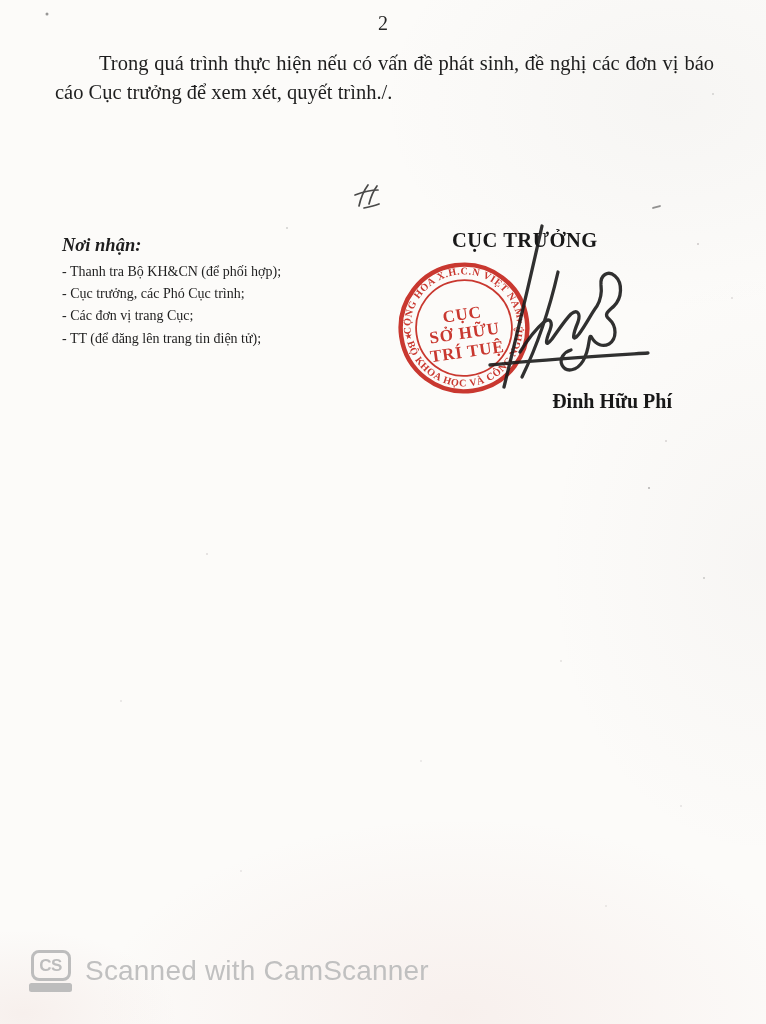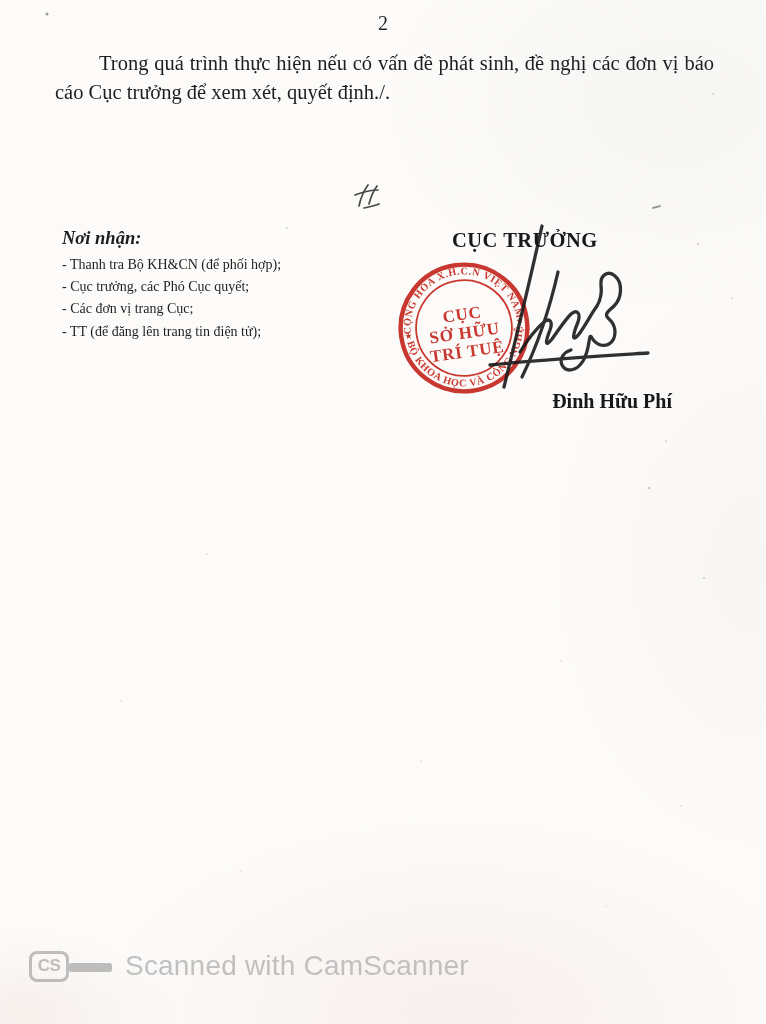--- a/index.html
+++ b/index.html
@@ -22,21 +22,21 @@
     position:absolute; top:12px; left:0; right:0;
     text-align:center; font-size:20px; color:#262626;
   }
 
   .doc-body {
     position:absolute; top:49px; left:55px; width:659px;
     font-size:20.5px; line-height:28.5px; text-align:justify; color:#1e1e1e;
   }
   .para { text-indent:44px; margin-bottom:11px; }
 
-  .recipients { position:absolute; top:228px; left:62px; width:340px; color:#1e1e1e; }
+  .recipients { position:absolute; top:235px; left:62px; width:340px; color:#1e1e1e; }
   .recipients-title { font-weight:bold; font-style:italic; font-size:18.5px; margin-bottom:5px; }
   .recipient-item { font-size:14px; line-height:22.2px; }
 
   .sign-col {
     position:absolute; top:229px; left:452px; width:220px;
     text-align:left;
   }
   .signer-title { font-weight:bold; font-size:20.5px; letter-spacing:0.5px; color:#181818; }
   .signer-name {
     position:absolute; top:390px; left:452px; width:220px;
@@ -59,21 +59,21 @@
   }
   .initials-svg {
     position:absolute; top:181px; left:351px;
     width:32px; height:30px;
   }
 
   .footer {
     position:absolute; left:29px; top:950px;
     display:flex; align-items:center; gap:13px;
   }
-  .cs-logo { display:flex; align-items:center; }
+  .cs-logo { display:flex; flex-direction:column; align-items:center; }
   .cs-box {
     width:40px; height:31px;
     border:3.5px solid #bdbdbd; border-radius:8px;
     display:flex; align-items:center; justify-content:center;
     font-family:"Liberation Sans",sans-serif;
     font-weight:bold; font-size:17px; color:#bdbdbd; letter-spacing:-0.5px;
   }
   .cs-bar { width:43px; height:9px; background:#bdbdbd; border-radius:2.5px; margin-top:2px; }
   .footer-text {
     font-family:"Liberation Sans","DejaVu Sans",sans-serif;
@@ -107,36 +107,36 @@
   }
 </style>
 </head>
 <body>
 
 <div class="page">
 
   <div class="page-number">2</div>
 
   <div class="doc-body">
-    <p class="para">Trong quá trình thực hiện nếu có vấn đề phát sinh, đề nghị các đơn vị báo cáo Cục trưởng để xem xét, quyết định./.</p>
+    <p class="para">Trong quá trình thực hiện nếu có vấn đề phát sinh, đề nghị các đơn vị báo cáo Cục trưởng để xem xét, quyết trình./.</p>
   </div>
 
   <svg class="initials-svg" viewBox="0 0 32 30">
     <g fill="none" stroke="#2a2a2a" stroke-width="1.7" stroke-linecap="round" opacity="0.85">
       <path d="M 8,25 C 10,16 14,8 17,4"></path>
       <path d="M 4,14 C 12,11 20,9 27,9"></path>
       <path d="M 18,23 C 20,15 23,9 26,5"></path>
       <path d="M 13,27 C 18,26 23,25 28,23"></path>
     </g>
   </svg>
 
   <div class="recipients">
     <div class="recipients-title">Nơi nhận:</div>
     <div class="recipient-item">- Thanh tra Bộ KH&amp;CN (để phối hợp);</div>
-    <div class="recipient-item">- Cục trưởng, các Phó Cục quyết;</div>
+    <div class="recipient-item">- Cục trưởng, các Phó Cục trình;</div>
     <div class="recipient-item">- Các đơn vị trang Cục;</div>
     <div class="recipient-item">- TT (để đăng lên trang tin điện tử);</div>
   </div>
 
   <div class="sign-col">
     <div class="signer-title">CỤC TRƯỞNG</div>
   </div>
 
   <svg class="stamp" viewBox="0 0 170 170">
     <g fill="#c5281f">

